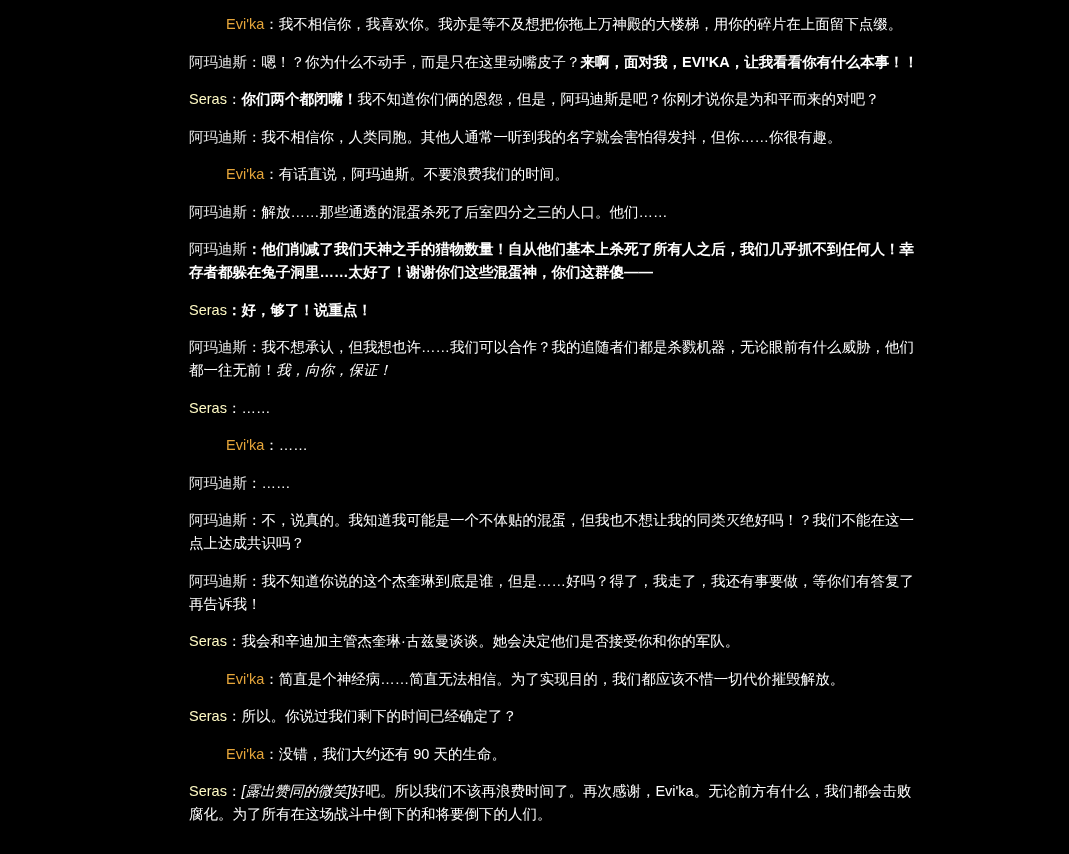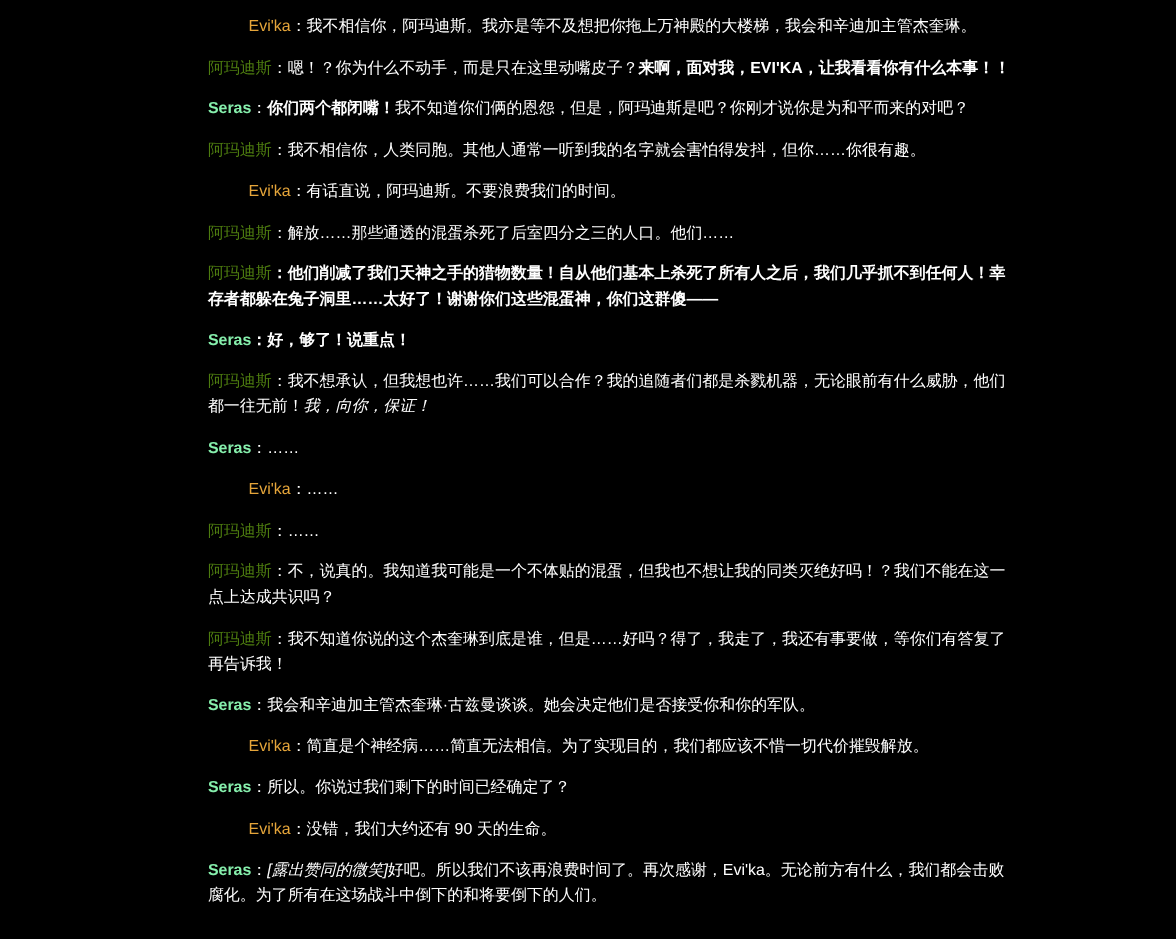--- a/index.html
+++ b/index.html
@@ -21,32 +21,32 @@
       top: 13px;
       width: 734px;
     }
     .line {
       margin: 0 0 14.5px 0;
       line-height: 23px;
       word-break: break-all;
     }
     .speaker { font-weight: normal; }
     .sp-evika { color: #e5a53a; margin-left: 37px; }
-    .sp-amadis { color: #4d7c0f; }
-    .sp-seras { color: #86efac; font-weight: bold; }
+    .sp-amadis { color: #e5e5e5; }
+    .sp-seras { color: #fef9c3; }
     .sep { color: #ffffff; }
     .b { font-weight: bold; }
     .i { font-style: italic; }
   </style>
 </head>
 <body>
 
 <div class="dialogue">
   <p class="line">
-    <span class="speaker sp-evika">Evi'ka</span><span class="sep">：</span><span>我不相信你，阿玛迪斯。我亦是等不及想把你拖上万神殿的大楼梯，我会和辛迪加主管杰奎琳。</span>
+    <span class="speaker sp-evika">Evi'ka</span><span class="sep">：</span><span>我不相信你，我喜欢你。我亦是等不及想把你拖上万神殿的大楼梯，用你的碎片在上面留下点缀。</span>
   </p>
   <p class="line">
     <span class="speaker sp-amadis">阿玛迪斯</span><span class="sep">：</span><span>嗯！？你为什么不动手，而是只在这里动嘴皮子？</span><span class="b">来啊，面对我，EVI'KA，让我看看你有什么本事！！</span>
   </p>
   <p class="line">
     <span class="speaker sp-seras">Seras</span><span class="sep">：</span><span class="b">你们两个都闭嘴！</span><span>我不知道你们俩的恩怨，但是，阿玛迪斯是吧？你刚才说你是为和平而来的对吧？</span>
   </p>
   <p class="line">
     <span class="speaker sp-amadis">阿玛迪斯</span><span class="sep">：</span><span>我不相信你，人类同胞。其他人通常一听到我的名字就会害怕得发抖，但你……你很有趣。</span>
   </p>

